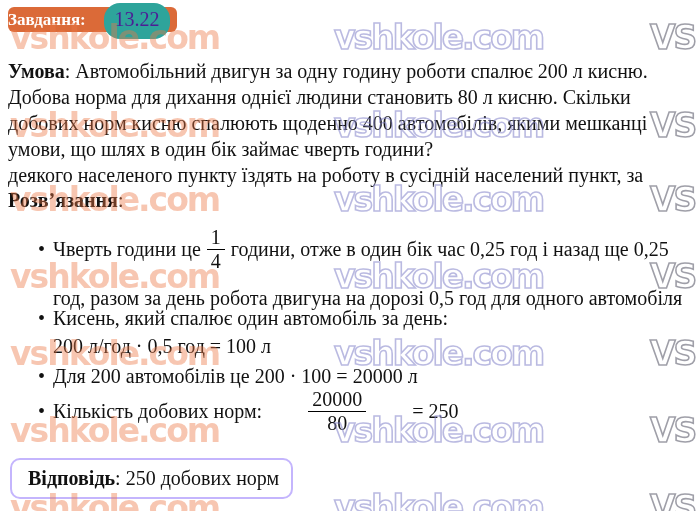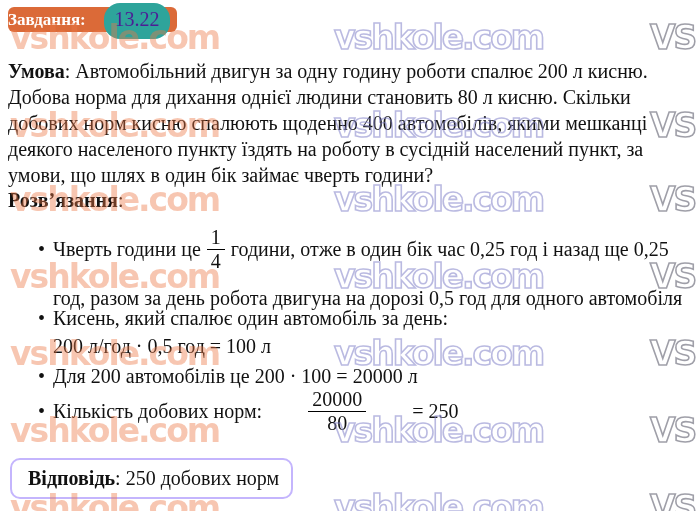--- a/index.html
+++ b/index.html
@@ -84,22 +84,22 @@
       <span>Завдання:</span>
     </div>
     <div class="badge-number">
       <span>13.22</span>
     </div>
 
     <div class="para">
       <span class="line"><span class="bold">Умова</span><span>: Автомобільний двигун за одну годину роботи спалює 200 л кисню.</span></span>
       <span class="line">Добова норма для дихання однієї людини становить 80 л кисню. Скільки</span>
       <span class="line">добових норм кисню спалюють щоденно 400 автомобілів, якими мешканці</span>
+      <span class="line">умови, що шлях в один бік займає чверть години?</span>
       <span class="line">деякого населеного пункту їздять на роботу в сусідній населений пункт, за</span>
-      <span class="line">умови, що шлях в один бік займає чверть години?</span>
     </div>
 
     <div class="solution-label">
       <span class="bold">Розв’язання</span><span>:</span>
     </div>
 
     <div class="bullet b1">
       <span class="dot">•</span>
       <div>
         <div class="l1">

